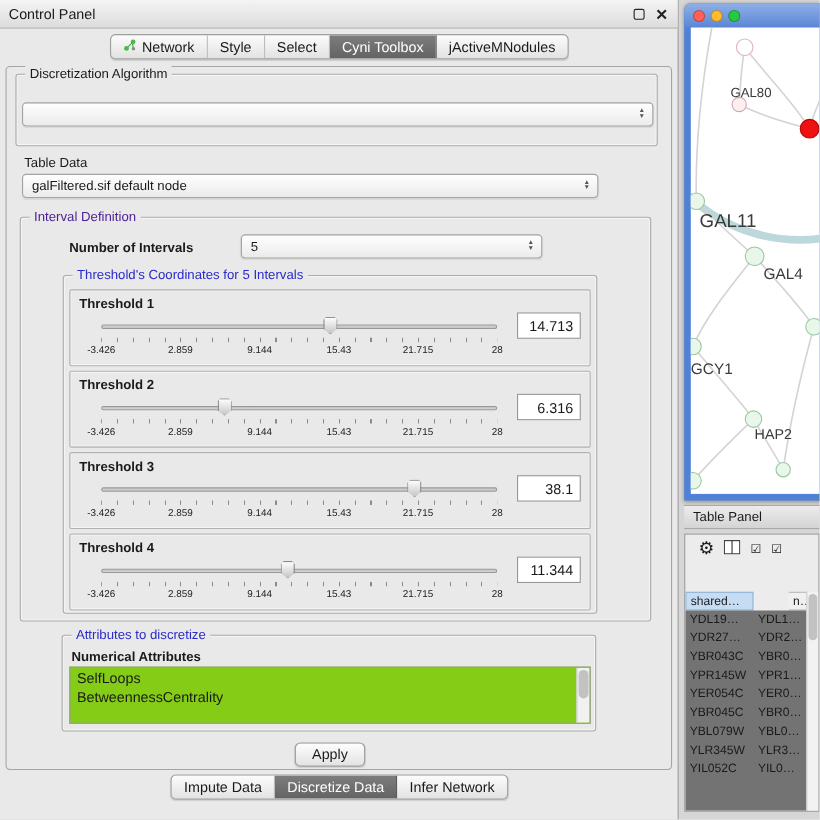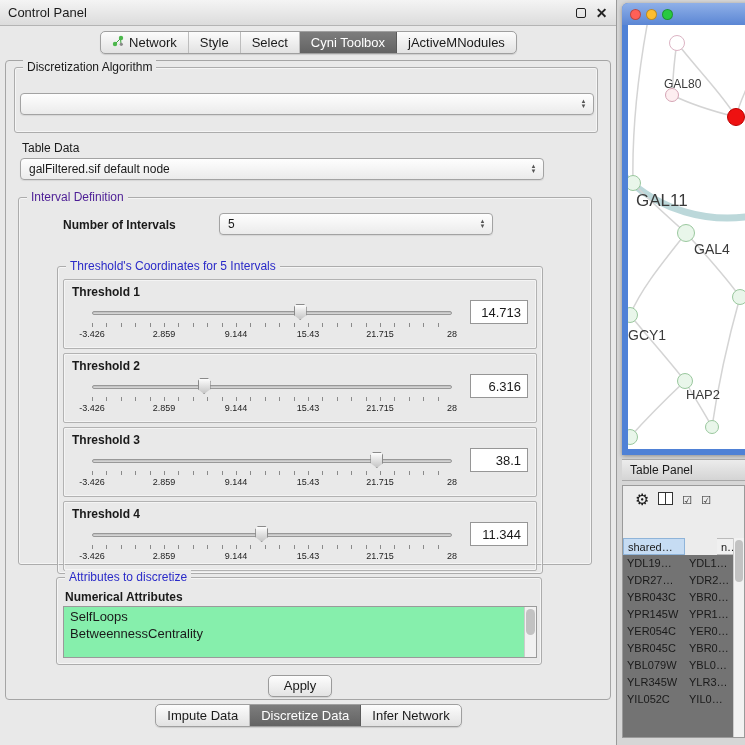--- a/index.html
+++ b/index.html
@@ -79,21 +79,21 @@
     clip-path:polygon(50% 100%, 0 68%, 0 20%, 20% 0, 80% 0, 100% 20%, 100% 68%); }
   .slider-ticks { position:absolute; left:0; right:0; top:19px; height:4px;
     background-image:repeating-linear-gradient(90deg,#8a8a8a 0,#8a8a8a 1px,transparent 1px,transparent 4%); }
   .slider-tick-labels { position:absolute; left:0; right:0; top:25px; height:11px; font-size:9px; color:#222; }
   .slider-tick-labels span { position:absolute; transform:translateX(-50%); white-space:nowrap; }
   .value-box { position:absolute; right:8px; top:20px; width:58px; height:24px;
     background:#fff; border:1px solid #969696; font-size:13px; text-align:right;
     padding:4px 6px 0 0; }
 
   
-  .list-box { position:absolute; background:#86efac; border:1px solid #9a9a9a; overflow:hidden; }
+  .list-box { position:absolute; background:#84cc16; border:1px solid #9a9a9a; overflow:hidden; }
   .list-item { font-size:13px; line-height:17px; padding-left:6px; white-space:nowrap; }
   .v-scrollbar { position:absolute; right:0; top:0; bottom:0; width:12px;
     background:#f1f1f1; border-left:1px solid #ccc; }
   .v-thumb { position:absolute; left:1px; right:1px; border-radius:5px; background:#c2c2c2; }
 
   .apply-btn { position:absolute; left:262px; top:614px; width:64px; height:22px;
     background:linear-gradient(#fdfdfd,#e3e3e3); border:1px solid #9b9b9b; border-radius:5px;
     font-size:13px; text-align:center; line-height:20px; box-shadow:0 1px 1px rgba(0,0,0,.1); }
 
   
@@ -199,21 +199,21 @@
 
       <span class="bold-label" style="left:44px; top:20px;">Number of Intervals</span>
       <div class="combo" style="left:200px; top:15px; width:274px; height:22px;">
         <span class="combo-text">5</span>
         <span class="stepper">
             <span>▲</span>
             <span>▼</span>
           </span>
       </div>
 
-      <div class="group" style="left:38px; top:52px; width:486px; height:308px;margin-top:16px;">
+      <div class="group" style="left:38px; top:52px; width:486px; height:308px;">
         <span class="group-title gt-blue">Threshold's Coordinates for 5 Intervals</span>
         <div style="position:absolute; left:5px; top:12px;">
             <div class="threshold-panel">
     <span class="threshold-label">Threshold 1</span>
     <div class="slider">
       <div class="slider-track"></div>
       <div class="slider-thumb" style="left: 57.7%;"></div>
       <div class="slider-ticks"></div>
       <div class="slider-tick-labels">
                   <span style="left: 0%;">-3.426</span>

